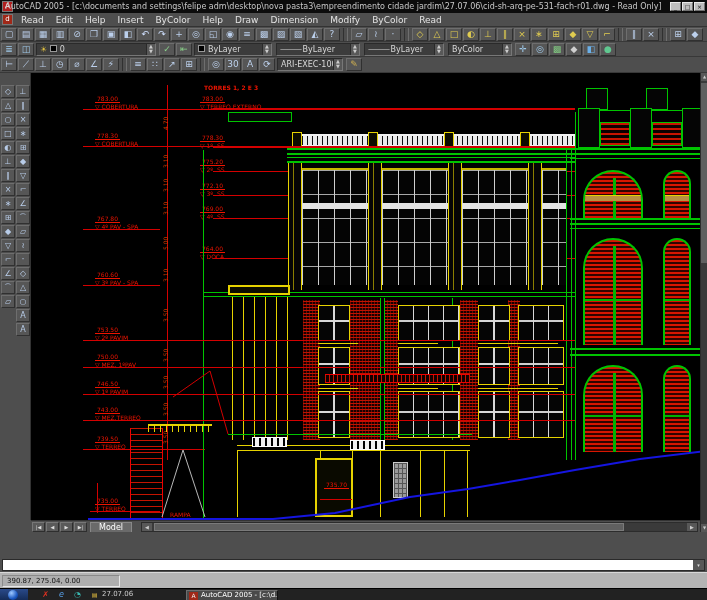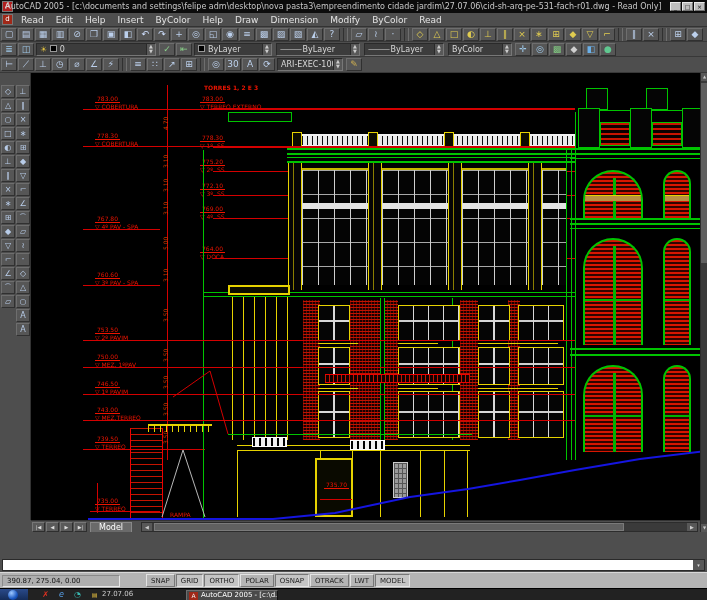--- a/index.html
+++ b/index.html
@@ -478,30 +478,20 @@
 
 <div id="cmdwrap">
   <div id="cmdline">
     <input id="cmdinput" style="">
     <div id="cmdbtn">▾</div>
   </div>
 </div>
 
 <div id="statusbar">
   <div id="coords">390.87, 275.04, 0.00</div>
-  <div id="toggles">
-      <div class="tgl up">SNAP</div>
-      <div class="tgl dn">GRID</div>
-      <div class="tgl dn">ORTHO</div>
-      <div class="tgl up">POLAR</div>
-      <div class="tgl dn">OSNAP</div>
-      <div class="tgl up">OTRACK</div>
-      <div class="tgl up">LWT</div>
-      <div class="tgl dn">MODEL</div>
-    </div>
 </div>
 
 <div id="taskbar">
   <div id="startbtn">
       <div id="startorb"></div>
     </div>
   <div class="ql" style="left:40px;color:#e03020">✗</div>
   <div class="ql" style="left:56px;color:#58a0e8;font-style:italic">e</div>
   <div class="ql" style="left:72px;color:#38b8b0">◔</div>
   <div id="tasks">

